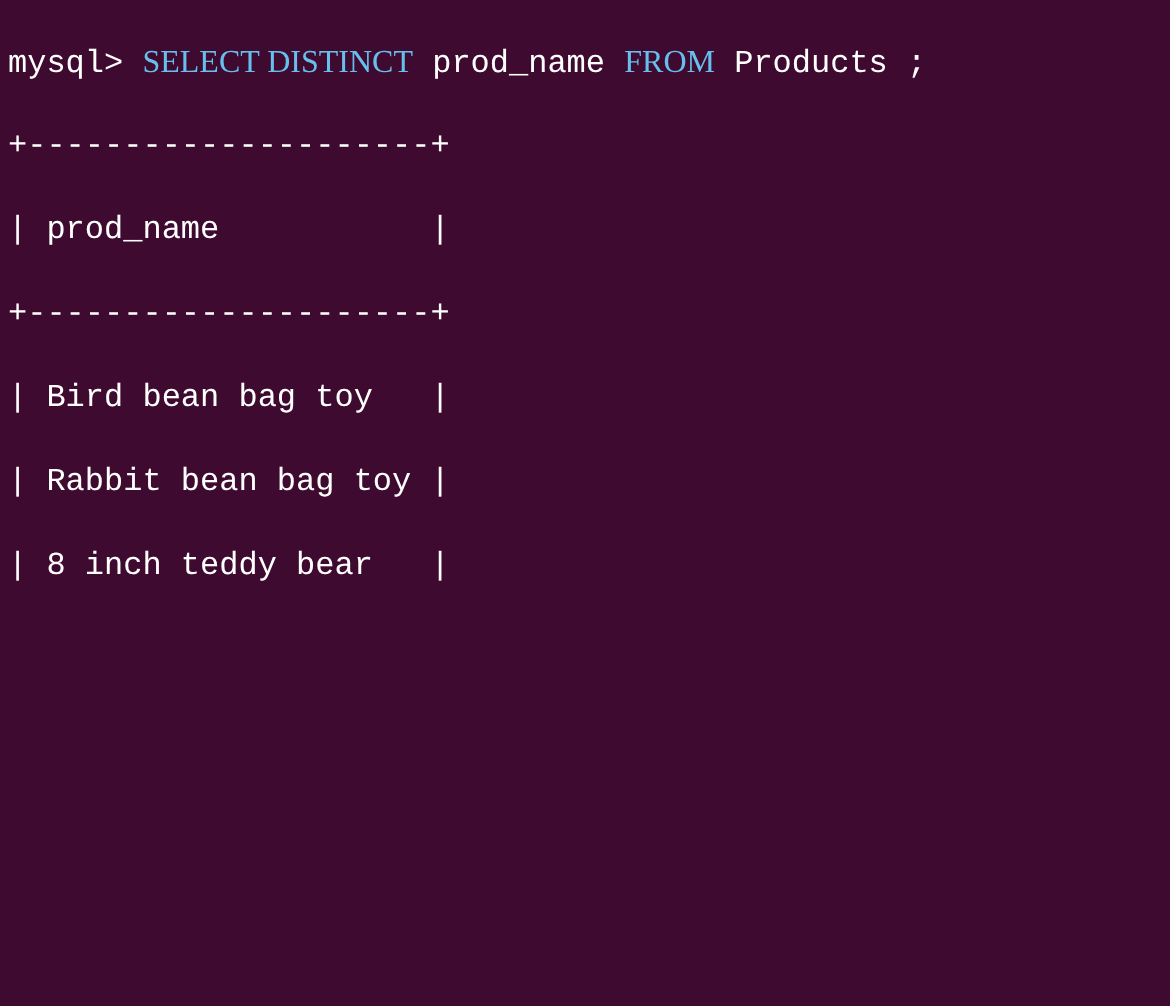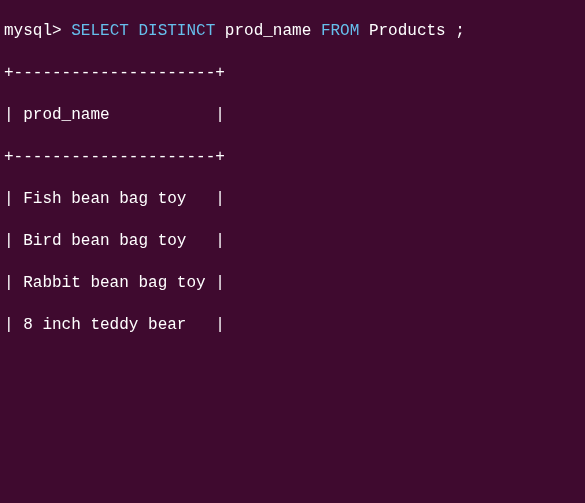--- a/index.html
+++ b/index.html
@@ -12,33 +12,32 @@
     font-size: 16px;
     line-height: 21px;
     color: #ffffff;
     overflow: hidden;
   }
   .terminal {
     padding: 0 4px;
     white-space: pre;
   }
   .prompt-text { color: #ffffff; }
-  .keyword { color: #66bfec; }
+  .keyword { color: #66bfec; font-family: Liberation Serif, serif; }
   .identifier { color: #ffffff; }
   .row { height: 21px; }
 </style>
 </head>
 <body>
 
 <div class="terminal">
 <div class="row"><span class="prompt-text">mysql&gt;</span> <span class="keyword">SELECT DISTINCT</span> <span class="identifier">prod_name</span> <span class="keyword">FROM</span> <span class="identifier">Products</span><span class="identifier"> ;</span></div>
 <div class="row">+---------------------+</div>
 <div class="row">| prod_name           |</div>
 <div class="row">+---------------------+</div>
-<div class="row">| Fish bean bag toy   |</div>
 <div class="row">| Bird bean bag toy   |</div>
 <div class="row">| Rabbit bean bag toy |</div>
 <div class="row">| 8 inch teddy bear   |</div>
 
 
 
 
 
 
 

